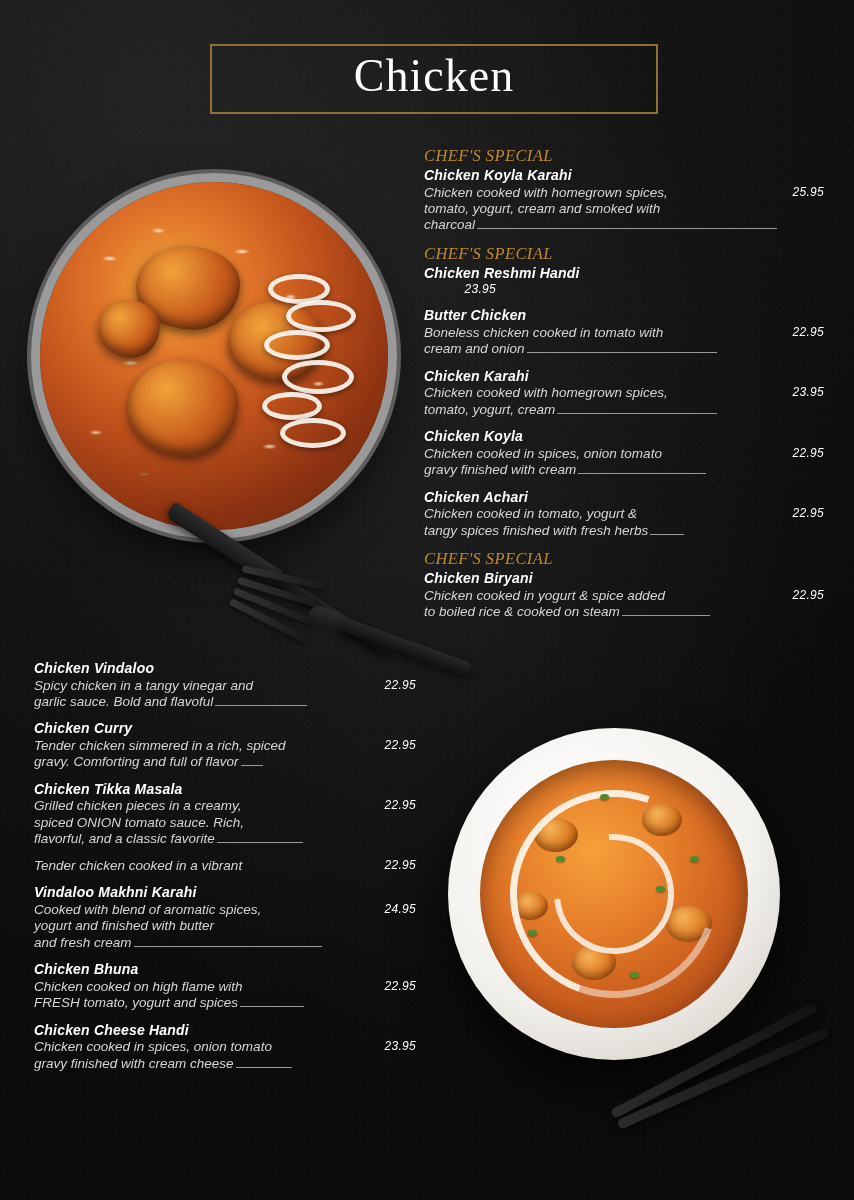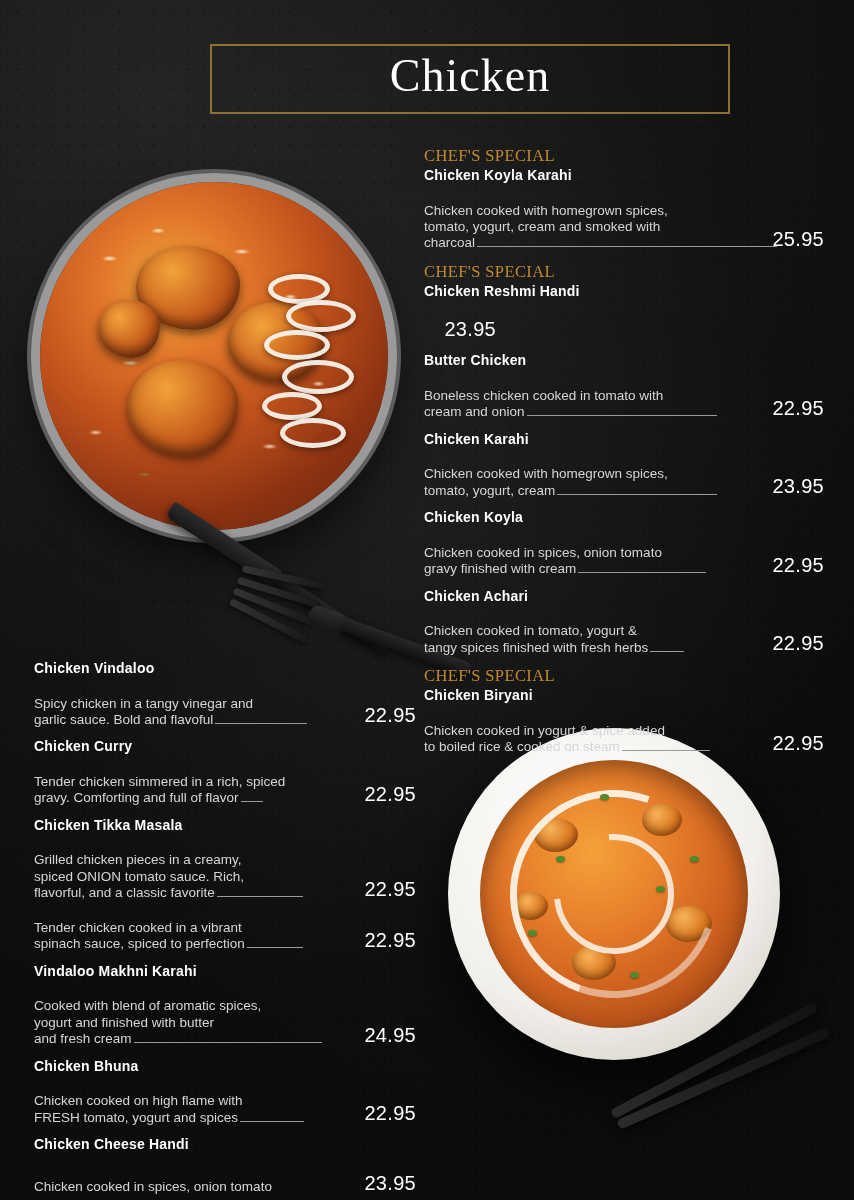--- a/index.html
+++ b/index.html
@@ -34,21 +34,21 @@
     content: "";
     position: absolute; inset: 0;
     background: radial-gradient(ellipse at 50% 45%, rgba(255,255,255,0.04) 0%, rgba(0,0,0,0) 62%);
     pointer-events: none;
   }
 
   
   .title-frame {
     position: absolute;
     left: 210px; top: 44px;
-    width: 520px; height: 70px;
+    width: 448px; height: 70px;
     border: 2px solid #8e7034;
     display: flex; align-items: center; justify-content: center;
     z-index: 4;
   }
   .title-text {
     font-family: "Liberation Serif", serif;
     font-size: 46px;
     color: #ffffff;
     letter-spacing: 1px;
     line-height: 1;
@@ -246,44 +246,43 @@
     position: absolute; left: 0; display: block;
     width: 230px; height: 10px;
     background: linear-gradient(90deg,#2b2b2b,#121212);
     border-radius: 5px;
     box-shadow: 0 3px 8px rgba(0,0,0,.6);
   }
   #chopsticks i:nth-child(1){ top: 0; }
   #chopsticks i:nth-child(2){ top: 20px; transform: rotate(4deg); }
 
   
-  .col { position: absolute; z-index: 5; }
+  .col { position: absolute; z-index: 5; font-style: italic; }
   #col-right { left: 424px; top: 146px; width: 400px; }
   #col-left  { left: 34px;  top: 660px; width: 382px; }
 
   .item { margin-bottom: 10px; }
   .special {
     font-size: 16.5px;
     color: #c08a2e;
     letter-spacing: .4px;
     font-family: "Liberation Serif", serif;
     margin-bottom: 1px;
   }
   .item-name {
     font-size: 14px;
     font-weight: bold;
     color: #ffffff;
     letter-spacing: .2px;
     line-height: 1.25;
   }
   .desc-row {
     display: flex;
-    align-items: flex-end;
+    align-items: flex-start;
     gap: 8px;
-    margin-top: 18px;
   }
   .desc {
     flex: 1 1 auto;
     font-size: 13.5px;
     color: #d6d6d6;
     line-height: 1.22;
     min-width: 0;
   }
   .desc .lastline {
     display: block;
@@ -294,21 +293,21 @@
     border-bottom: 1px solid #9a9a9a;
     height: 9px;
     min-width: 40px;
     margin-left: 2px;
     vertical-align: baseline;
   }
   .price {
     flex: 0 0 auto;
     width: 64px;
     text-align: right;
-    font-size: 20px;
+    font-size: 12px;
     color: #ffffff;
     letter-spacing: .3px;
     padding-bottom: 1px;
   }
   
   #col-right .price { width: 72px; }
 </style>
 </head>
 <body>
 
@@ -493,21 +492,20 @@
           <span class="lastline"><span>flavorful, and a classic favorite</span><span class="dots" style="min-width:86px"></span></span>
         </div>
         <div class="price">22.95</div>
       </div>
     </div>
 
     <div class="item">
       <div class="desc-row">
         <div class="desc">
           <span>Tender chicken cooked in a vibrant</span><br>
-          <span class="lastline"><span>spinach sauce, spiced to perfection</span><span class="dots" style="min-width:56px"></span></span>
         </div>
         <div class="price">22.95</div>
       </div>
     </div>
 
     <div class="item">
       <div class="item-name">Vindaloo Makhni Karahi</div>
       <div class="desc-row">
         <div class="desc">
           <span>Cooked with blend of aromatic spices,</span><br>
@@ -527,20 +525,21 @@
         </div>
         <div class="price">22.95</div>
       </div>
     </div>
 
     <div class="item">
       <div class="item-name">Chicken Cheese Handi</div>
       <div class="desc-row">
         <div class="desc">
           <span>Chicken cooked in spices, onion tomato</span><br>
+          <span class="lastline"><span>gravy finished with cream cheese</span><span class="dots" style="min-width:56px"></span></span>
         </div>
         <div class="price">23.95</div>
       </div>
     </div>
 
   </div>
 
 </div>
 
 </body></html>

